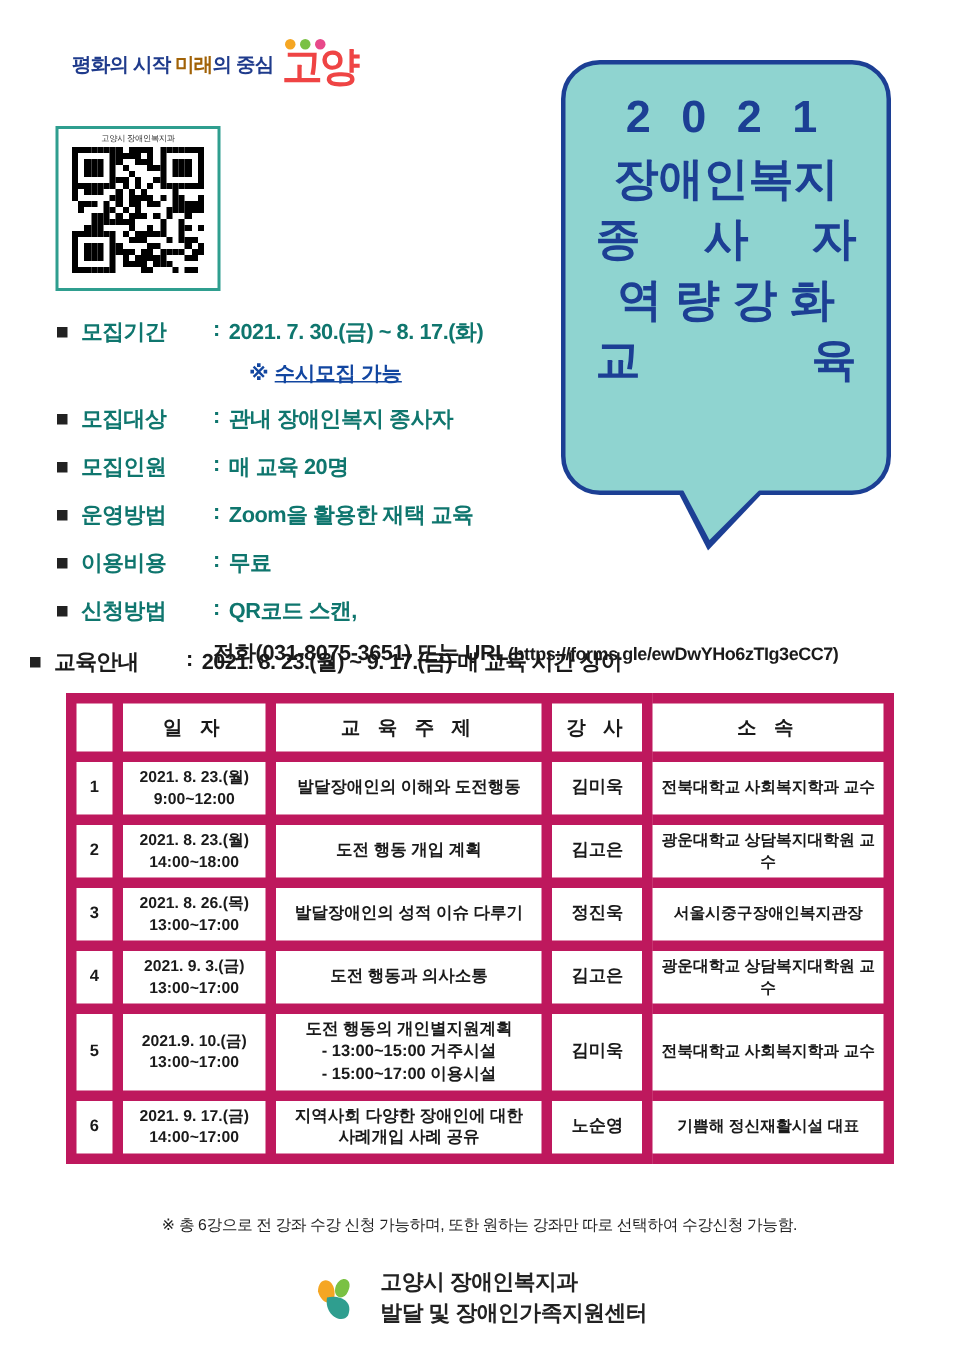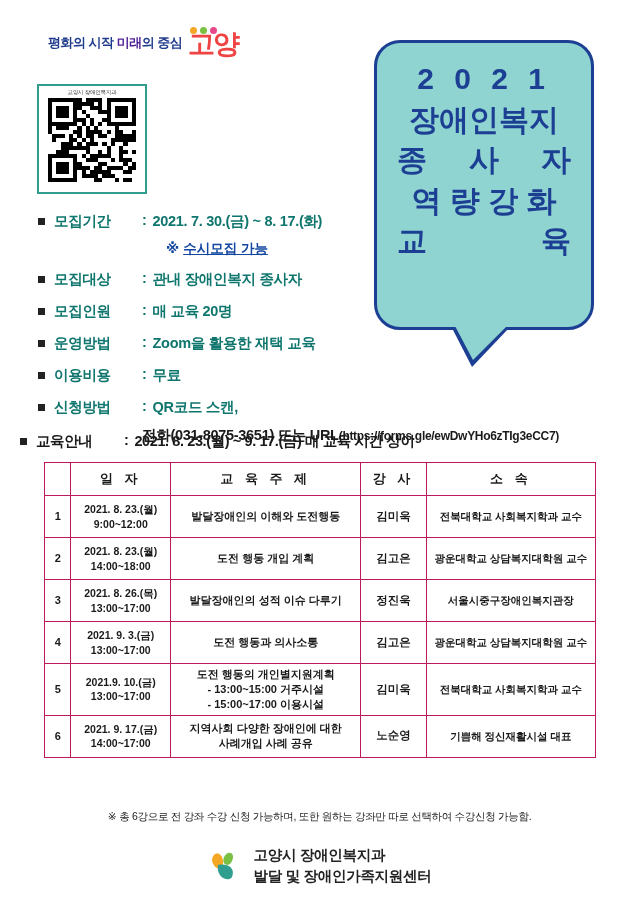--- a/index.html
+++ b/index.html
@@ -13,21 +13,21 @@
   }
   .page{position:relative;width:639px;height:904px;}
 
   
   .logo-area{position:absolute;left:40px;top:24px;width:230px;height:45px;}
   .logo-slogan{
     font-size:13px;font-weight:bold;color:#1f3b8c;
     letter-spacing:-0.5px;
     position:absolute;left:8px;top:10px;white-space:nowrap;
   }
-  .logo-slogan .accent{color:#4c1d95;}
+  .logo-slogan .accent{color:#a16207;}
   .logo-goyang{
     position:absolute;left:148px;top:2px;
     font-size:27px;font-weight:bold;color:#ef4444;
     letter-spacing:-2px;
   }
   .logo-dots{position:absolute;left:150px;top:-4px;}
   .logo-dots span{display:inline-block;width:7px;height:7px;border-radius:50%;margin-right:3px;}
 
   
   .qr-box{
@@ -95,21 +95,21 @@
     font-size:14.5px;font-weight:bold;letter-spacing:-0.4px;
   }
 
   
   table.sched{
     position:absolute;left:44px;top:462px;width:552px;
     border-collapse:collapse;
     font-size:11px;
   }
   table.sched th,table.sched td{
-    border:1px solid #be185d;text-align:center;vertical-align:middle;
+    border:7px solid #be185d;text-align:center;vertical-align:middle;
     padding:3px 2px;line-height:1.35;
   }
   table.sched th{
     font-size:13px;font-weight:bold;letter-spacing:4px;height:26px;
   }
   td.num{width:22px;font-weight:bold;font-size:11px;}
   td.date{width:96px;font-weight:bold;font-size:10.5px;}
   td.topic{width:190px;font-weight:bold;font-size:11px;}
   td.lect{width:62px;font-weight:bold;font-size:11.5px;}
   td.org{width:170px;font-weight:bold;font-size:10.5px;}

